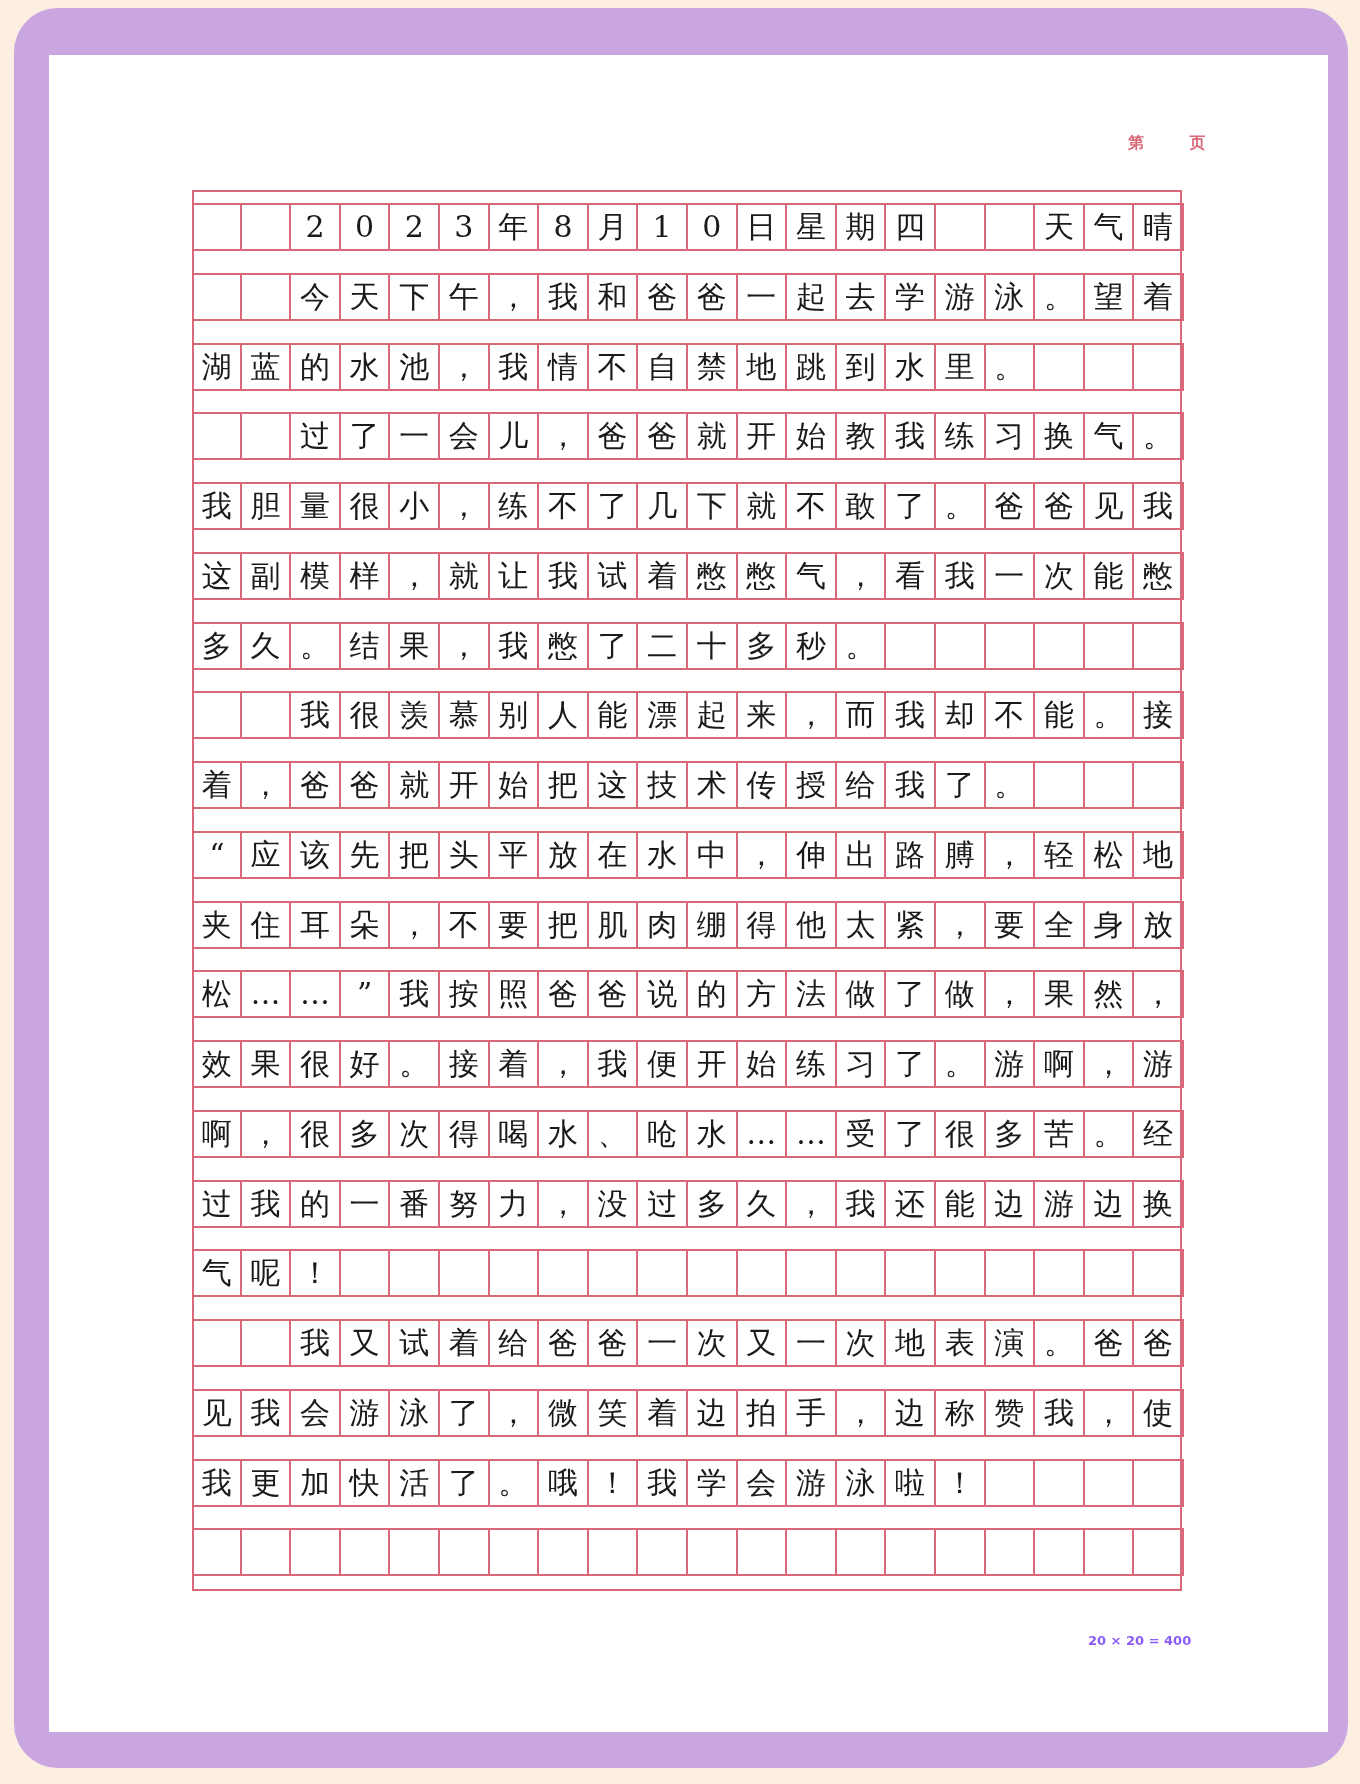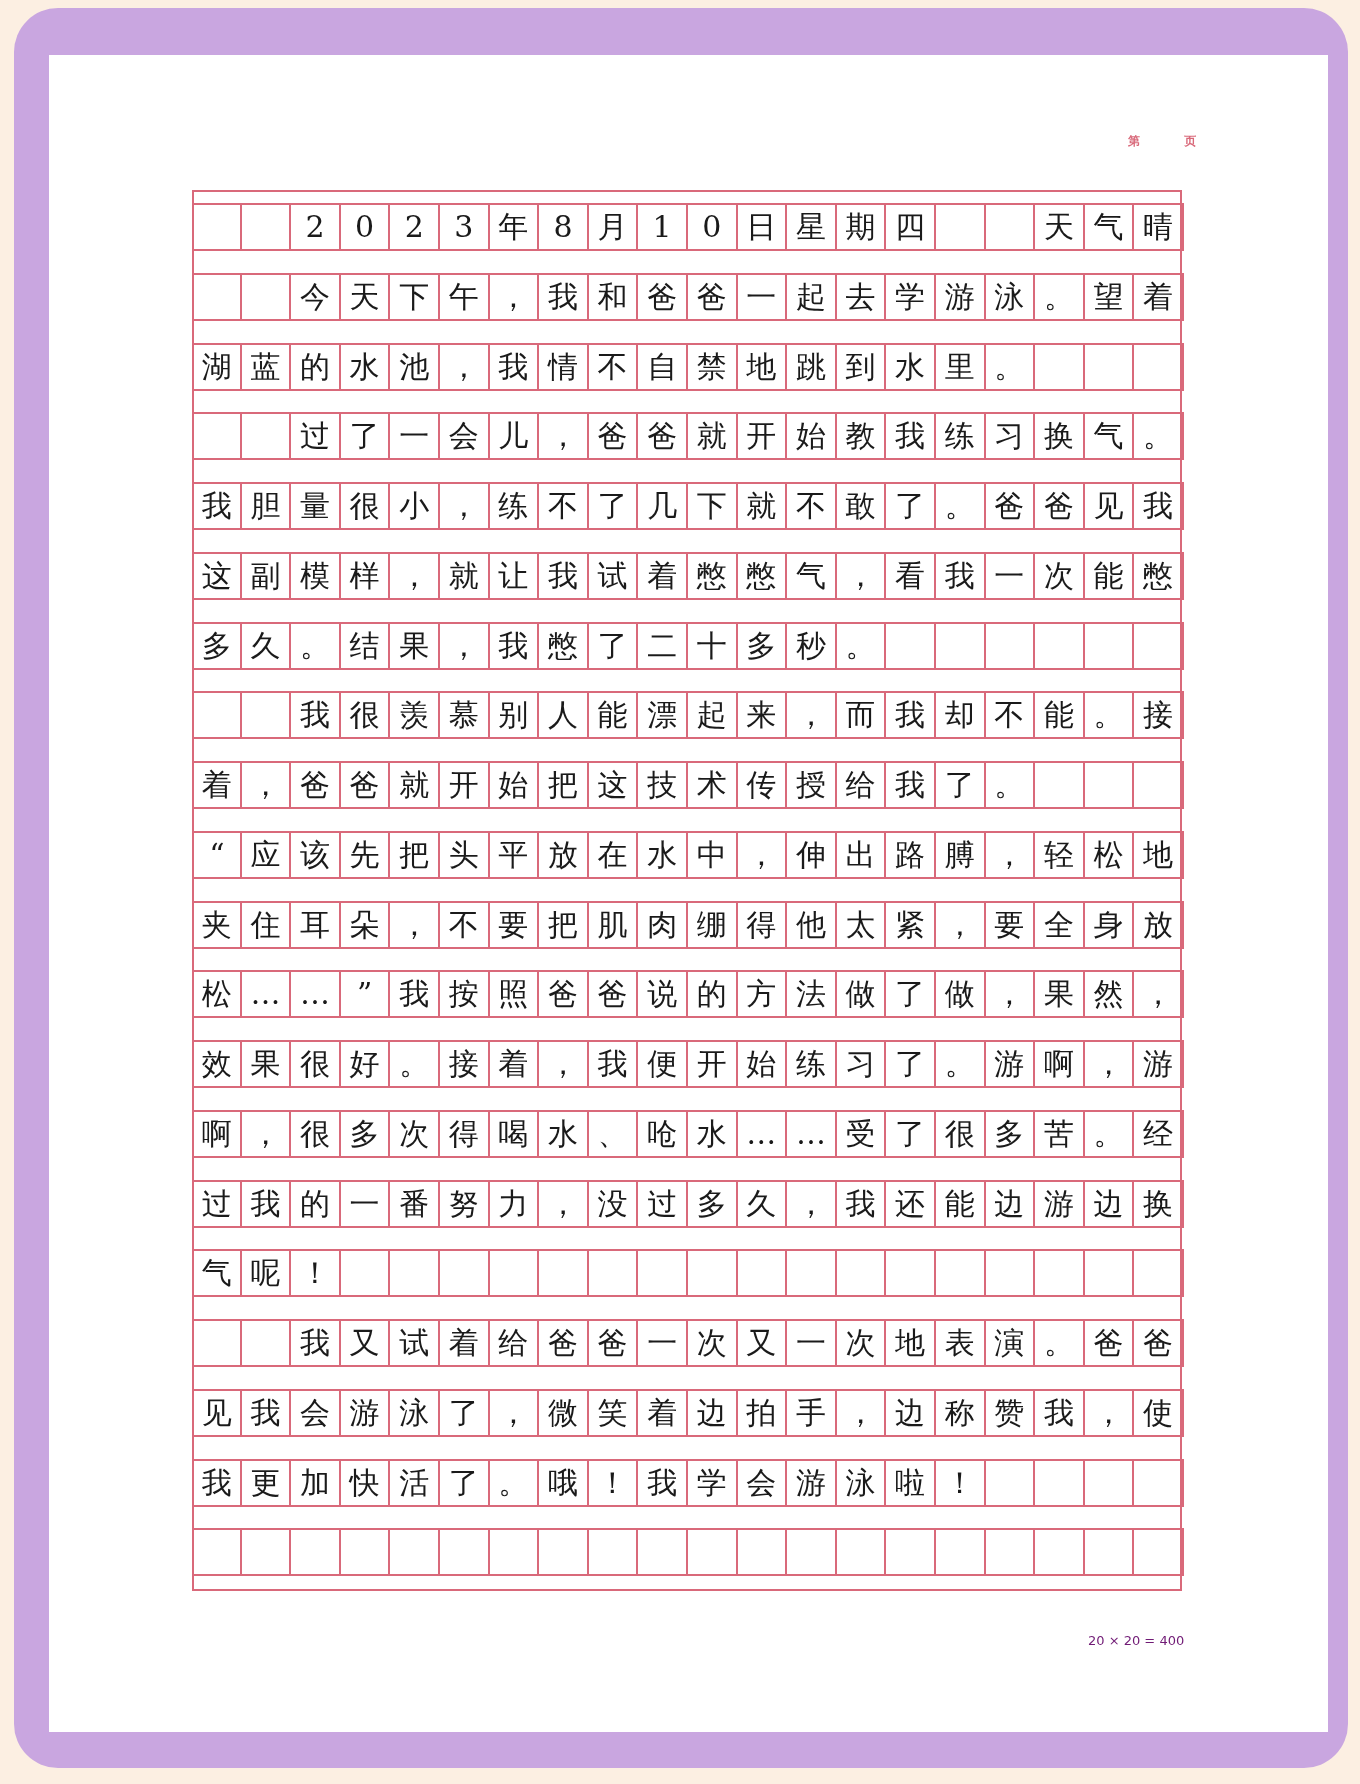--- a/index.html
+++ b/index.html
@@ -11,21 +11,21 @@
   .frame {
     position:absolute; left:14px; top:8px; width:1334px; height:1760px;
     background:#c9a6e0; border-radius:44px;
   }
   .page {
     position:absolute; left:49px; top:55px; width:1279px; height:1677px;
     background:#ffffff;
   }
   .page-label {
     position:absolute; left:1128px; top:133px;
-    font-size:12px; color:#d9697a; letter-spacing:20px; font-weight:bold;
+    font-size:16px; color:#d9697a; letter-spacing:20px; font-weight:bold;
   }
   .grid-outer {
     position:absolute; left:192px; top:190px; width:990px; height:1401px;
     border:2px solid #d9697a; box-sizing:border-box;
   }
   .row {
     position:absolute; left:192px; width:992px; height:48px;
     border-top:2px solid #d9697a; border-bottom:2px solid #d9697a;
     box-sizing:border-box; display:flex;
   }
@@ -33,21 +33,21 @@
     width:49.6px; height:100%; box-sizing:border-box;
     border-right:2px solid #d9697a;
     display:flex; align-items:center; justify-content:center;
     font-family:"DejaVu Serif", serif; font-size:30px; color:#1a1a1a;
     line-height:1;
   }
   .cell:first-child { border-left:2px solid #d9697a; }
   .cell:last-child { border-right:2px solid #d9697a; }
   .footer-count {
     position:absolute; left:1088px; top:1633px;
-    font-size:13px; color:#701a75; font-weight:normal;
+    font-size:13px; color:#8b5cf6; font-weight:bold;
   }
 </style>
 </head>
 <body>
 
 <div class="frame"></div>
 <div class="page"></div>
 
 <div class="page-label">第 页</div>
 

